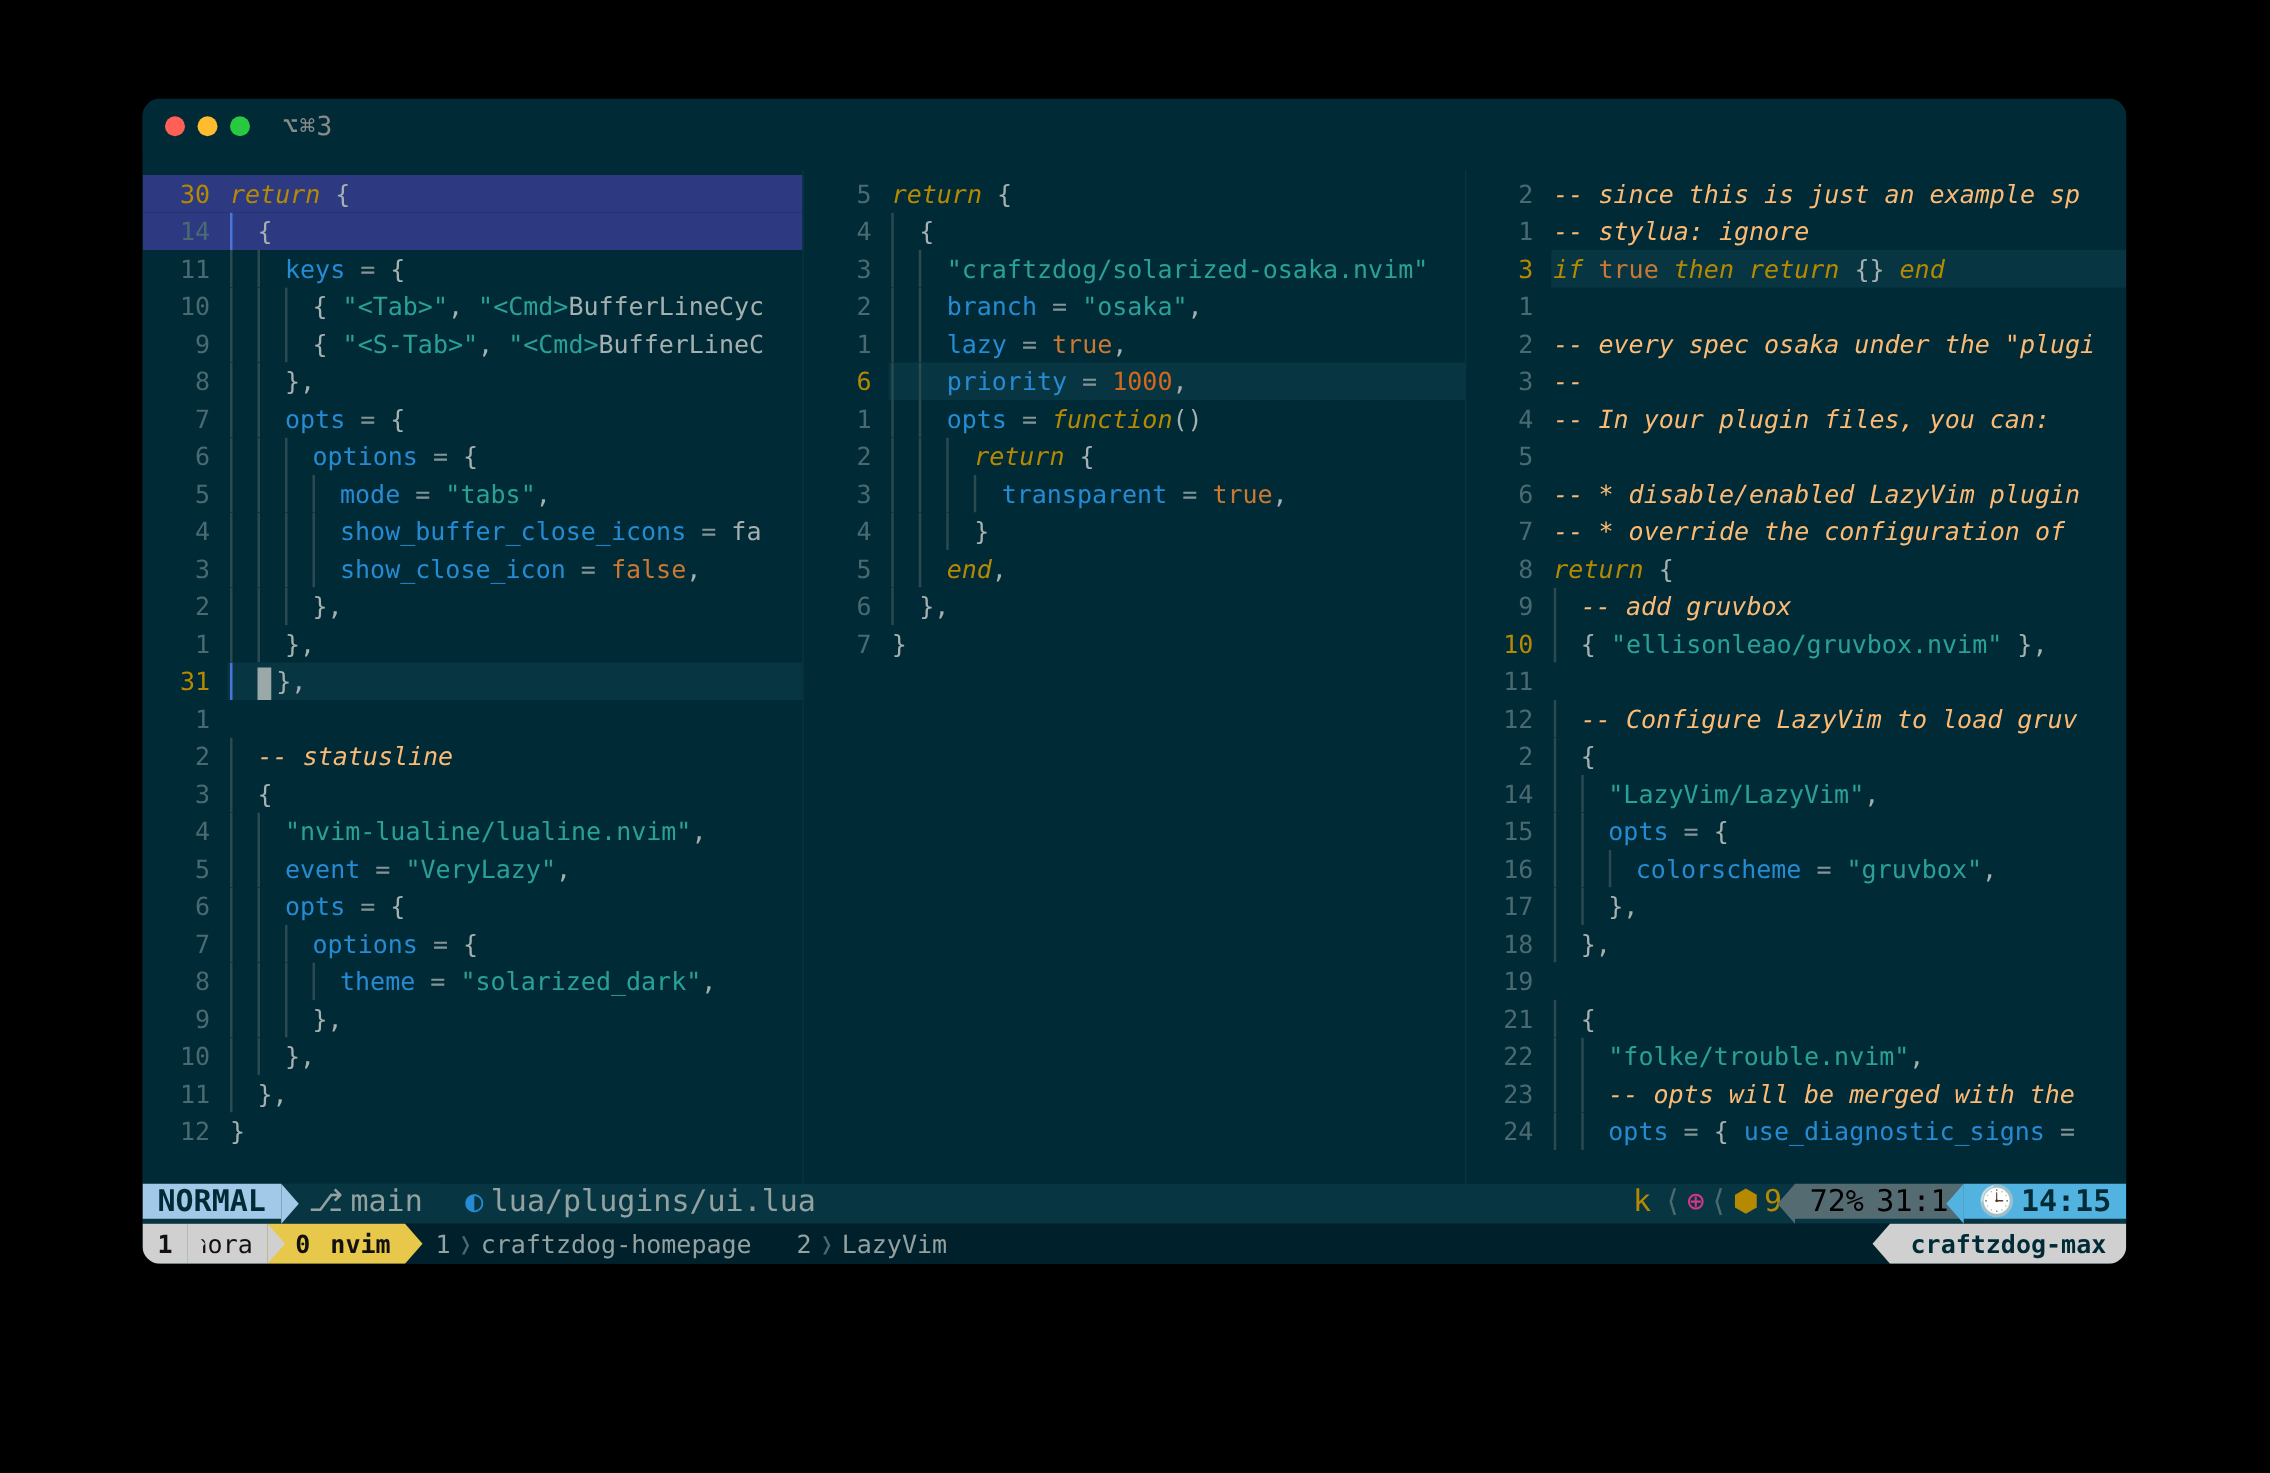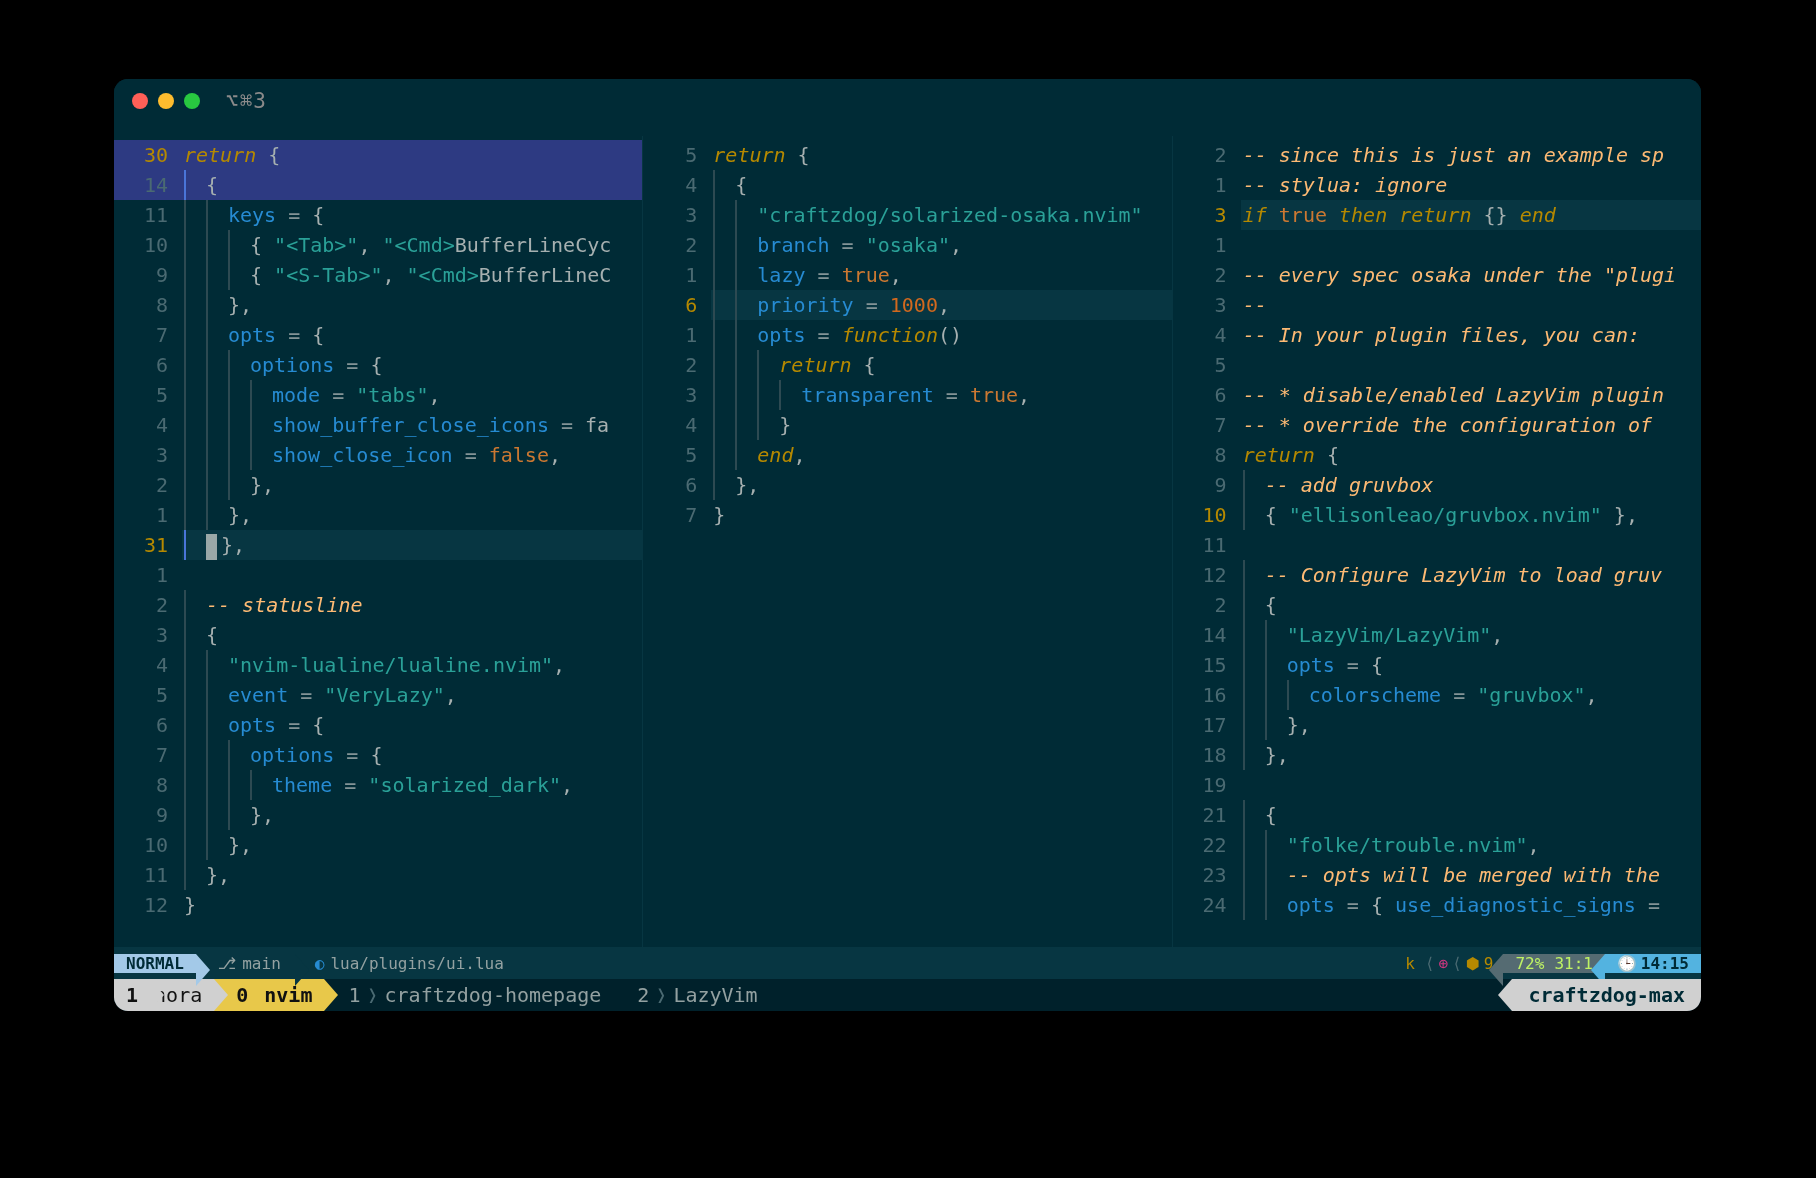--- a/index.html
+++ b/index.html
@@ -51,34 +51,34 @@
   .str  { color: #2aa198; }
   .bool { color: #cb7832; }
   .num  { color: #d2691e; }
   .op   { color: #839496; }
   .cm   { color: #fdba74; font-style: italic; }
   .var  { color: #a6b0b0; }
   .txt  { color: #839496; }
 
   
   .statusline {
-    height: 32px; display: flex; align-items: center;
-    background: #073642; color: #93a1a1; font-size: 16px;
+    height: 32px; display: flex; align-items: flex-start;
+    background: #073642; color: #93a1a1; font-size: 24px;
   }
   .seg { display: flex; align-items: center; padding: 0 14px; position: relative; }
   .mode { background: #a3c9e8; color: #002b36; font-weight: 700; padding: 0 12px;}
   .mode::after{content:"";position:absolute;right:-14px;top:0;border-top:16px solid transparent;border-bottom:16px solid transparent;border-left:14px solid #a3c9e8;z-index:2;}
   .branch { background:#073642; padding-left:22px;}
   .file { color:#93a1a1; padding-left: 6px;}
   .branch::after{content:"";position:absolute;right:-14px;top:0;border-top:16px solid transparent;border-bottom:16px solid transparent;border-left:14px solid #073642;z-index:2;}
   .filler { flex:1; background:#073642;}
   .rseg { display:flex;align-items:center;padding:0 10px;position:relative;}
   .diag { color:#d33682;}
   .diag2{ color:#b58900;}
-  .pct { background:#556b72;color:#bef264;padding:0 12px;}
+  .pct { background:#556b72;color:#000000;padding:0 12px;}
   .pct::before{content:"";position:absolute;left:-14px;top:0;border-top:16px solid transparent;border-bottom:16px solid transparent;border-right:14px solid #556b72;}
   .clock{ background:#53b3e0;color:#002b36;font-weight:700;padding:0 12px;}
   .clock::before{content:"";position:absolute;left:-14px;top:0;border-top:16px solid transparent;border-bottom:16px solid transparent;border-right:14px solid #53b3e0;}
   .k {color:#b58900;padding-right:6px;}
   .angle{color:#4a6a72;padding:0 4px;}
 
   
   .tmux {
     height: 32px; display:flex; align-items:stretch;
     background:#00212b; font-size:20px;

